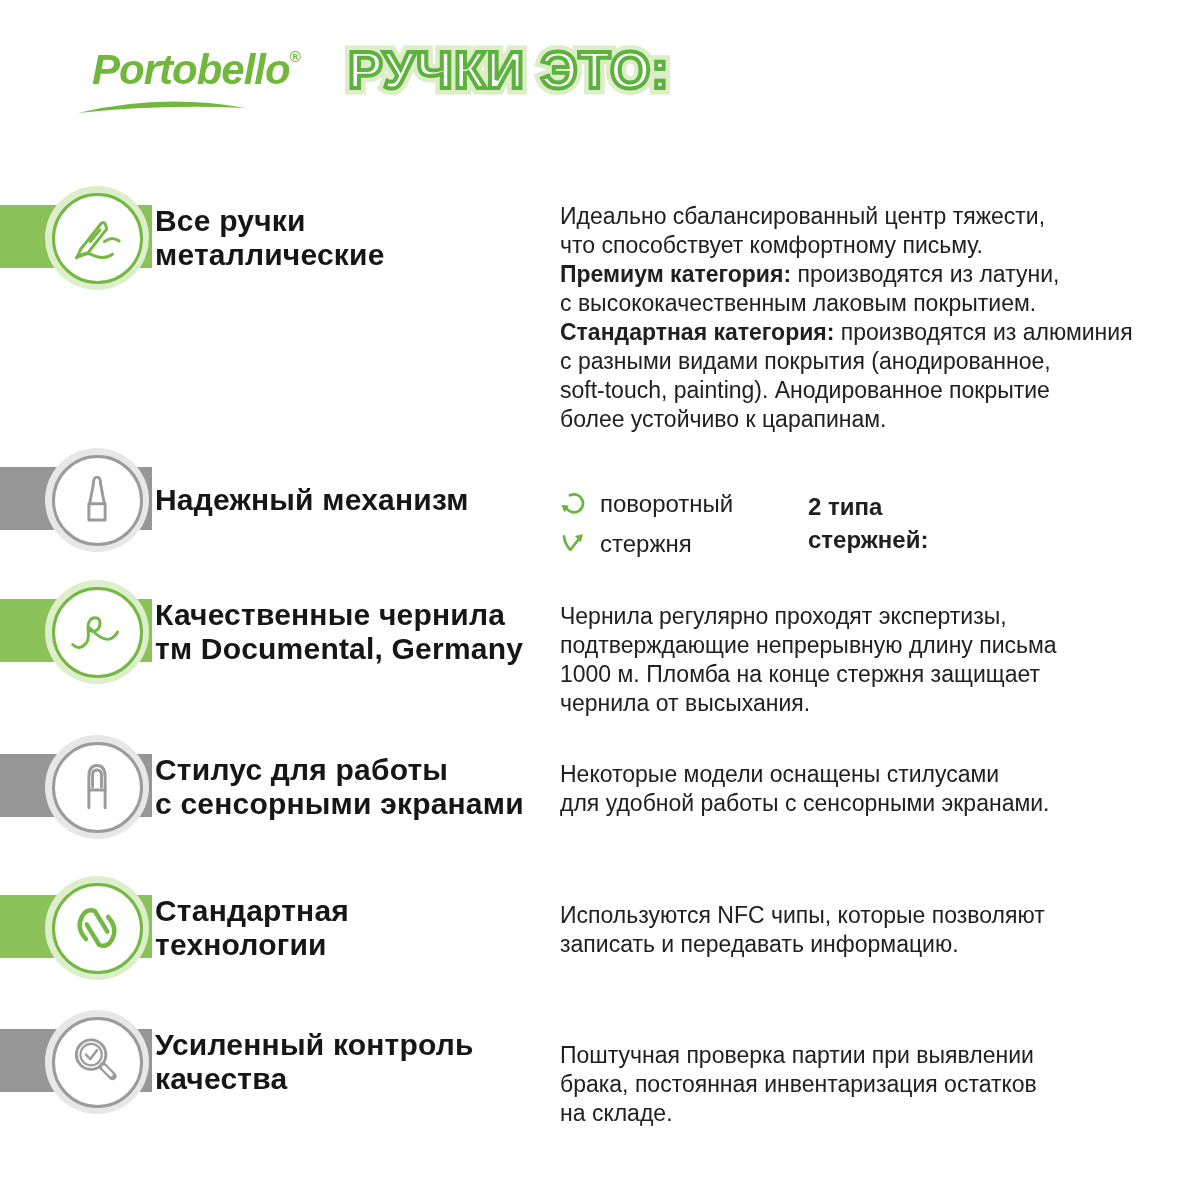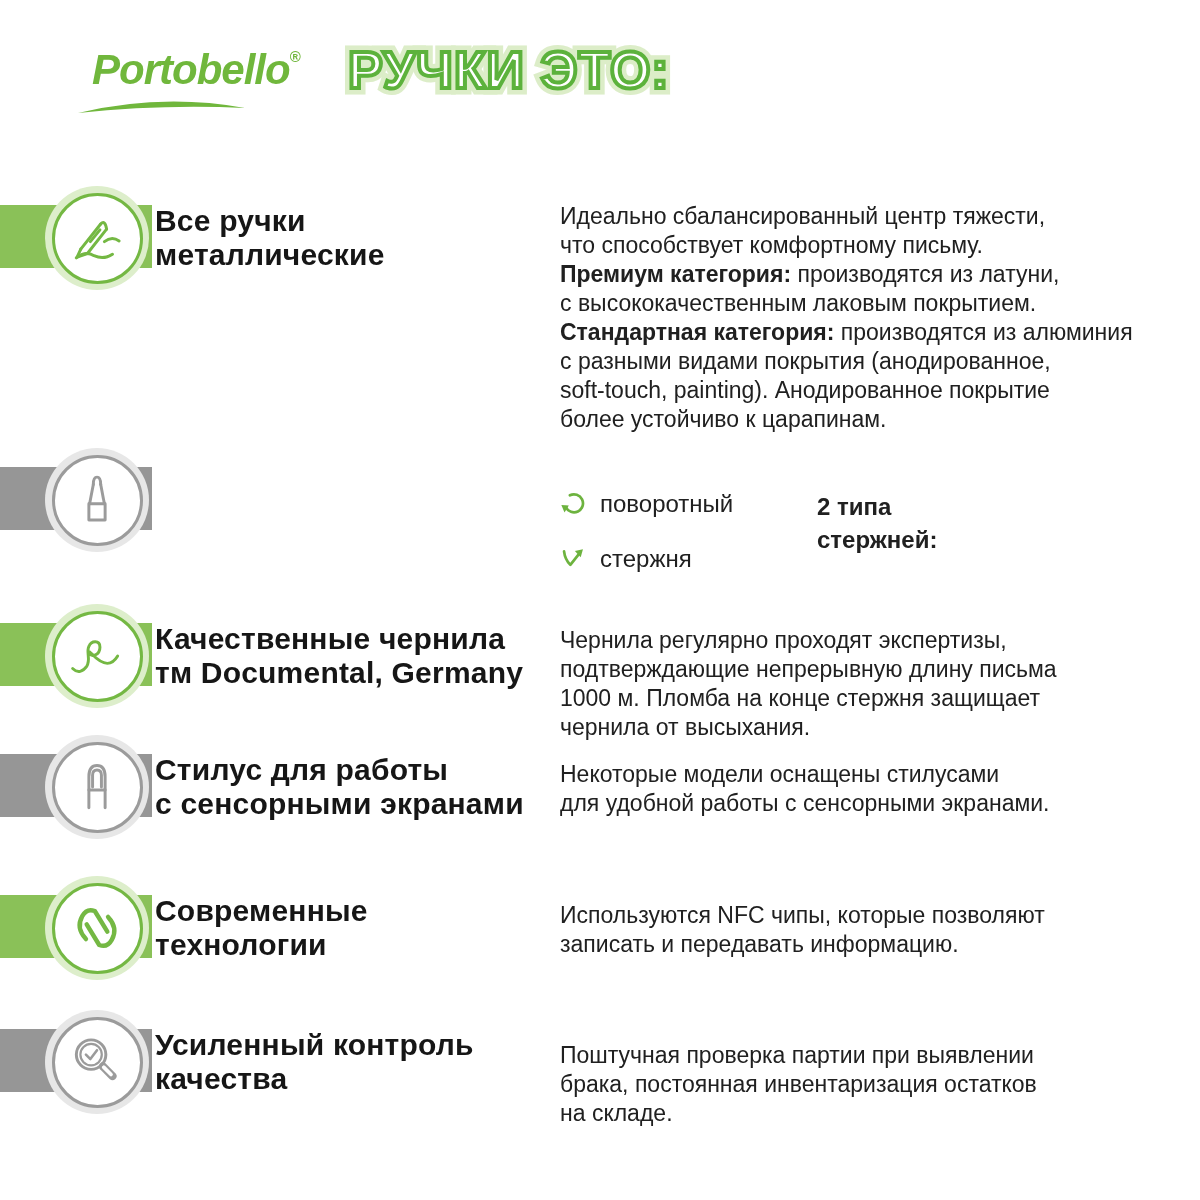--- a/index.html
+++ b/index.html
@@ -52,25 +52,25 @@
     font-size:30px;line-height:34px;font-weight:800;color:#161616;
     white-space:pre-line;letter-spacing:0.2px;
   }
   .body{
     position:absolute;left:560px;width:645px;
     font-size:23px;line-height:29px;color:#202020;
     white-space:pre-line;
   }
   .body b{font-weight:700;}
   
-  .mech{position:absolute;left:560px;display:flex;flex-direction:column;gap:27px;}
+  .mech{position:absolute;left:560px;display:flex;flex-direction:column;gap:12px;}
   .mech-item{display:flex;align-items:center;gap:13px;font-size:24px;color:#202020;}
   .mech-item svg{flex:0 0 auto;color:#6db33f;}
   .refills{position:absolute;left:808px;font-size:24px;line-height:33px;color:#202020;}
-  .refills-title{font-weight:700;margin-left:9px;}
+  .refills-title{font-weight:700;}
   svg{display:block;}
 </style>
 </head>
 <body>
 
 <div class="logo">
   <span class="logo-text">Portobello</span><span class="logo-reg">®</span>
   <svg class="logo-swoosh" viewBox="0 0 172 16">
     <path d="M2,13 Q86,-7 169,8 Q86,4 2,13 Z" fill="#70b73c"></path>
   </svg>
@@ -113,20 +113,21 @@
     <div class="disc">
       <svg width="62" height="62" viewBox="0 0 84 84" fill="none" stroke="currentColor" stroke-width="4" stroke-linecap="round" stroke-linejoin="round">
         <path d="M37,21 Q37,11 42,11 Q47,11 47,21"></path>
         <path d="M37,21 L32,47"></path>
           <path d="M47,21 L52,47"></path>
         <path d="M32,47 L52,47"></path>
         <path d="M31,47 L31,69 L53,69 L53,47"></path>
       </svg>
     </div>
   </div>
+  <h2 class="heading">Надежный механизм</h2>
 
   <div class="mech" style="top:42px">
     <div class="mech-item">
       <svg width="27" height="27" viewBox="0 0 30 30">
         <path d="M11,4.8 A10,10 0 1 1 6.5,18" fill="none" stroke="currentColor" stroke-width="3" stroke-linecap="round"></path>
         <polygon points="1.5,15.5 9.8,16.2 5,24" fill="currentColor"></polygon>
       </svg>
       <span>поворотный</span>
     </div>
     <div class="mech-item">
@@ -136,21 +137,21 @@
       </svg>
       <span>стержня</span>
     </div>
   </div>
 
   <div class="refills" style="top:42px">
     <div class="refills-title">2 типа стержней:</div>
   </div>
 </section>
 
-<section class="row" style="top:604px">
+<section class="row" style="top:580px">
   <div class="bar green"></div>
   <div class="badge green">
     <div class="disc">
       <svg width="62" height="62" viewBox="0 0 84 84" fill="none" stroke="currentColor" stroke-width="4" stroke-linecap="round" stroke-linejoin="round">
         <path d="M9,59 C16,66 23,63 28,56 C34,47 27,37 31,29 C34,21 46,20 46,30 C46,40 35,45 32,38 C29,30 42,52 56,52 C62,52 67,47 70,42"></path>
       </svg>
     </div>
   </div>
   <h2 class="heading">Качественные чернила
 тм Documental, Germany</h2>
@@ -180,21 +181,21 @@
 <section class="row" style="top:876px">
   <div class="bar green"></div>
   <div class="badge green">
     <div class="disc">
       <svg width="62" height="62" viewBox="0 0 84 84" fill="none" stroke="currentColor" stroke-width="6" stroke-linecap="round" stroke-linejoin="round">
         <path d="M27,57 Q13,42 22,26 Q28,15 39,19 L56,47"></path>
         <path d="M57,27 Q71,42 62,58 Q56,69 45,65 L28,37"></path>
       </svg>
     </div>
   </div>
-  <h2 class="heading">Современные
+  <h2 class="heading">Стандартная
 технологии</h2>
   <div class="body" style="top:25px"><span>Используются NFC чипы, которые позволяют
 записать и передавать информацию.</span></div>
 </section>
 
 <section class="row" style="top:1010px">
   <div class="bar gray"></div>
   <div class="badge gray">
     <div class="disc">
       <svg width="62" height="62" viewBox="0 0 84 84" fill="none">

